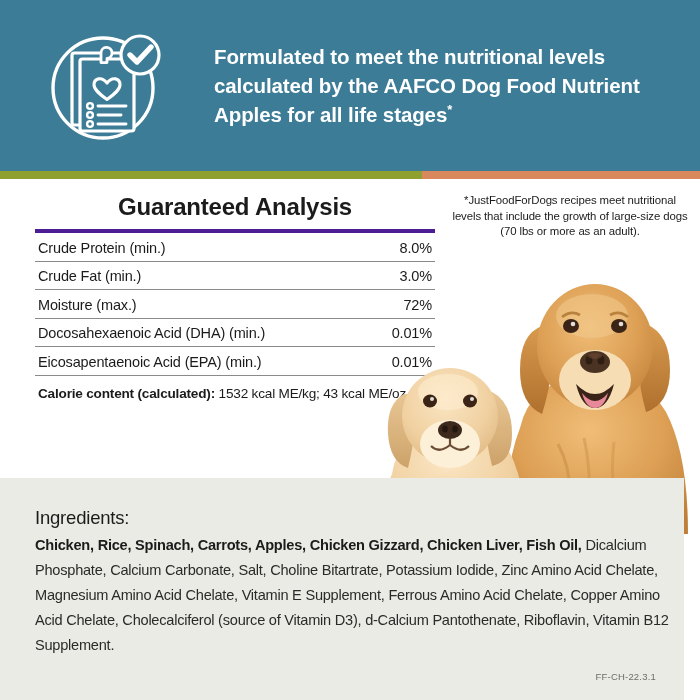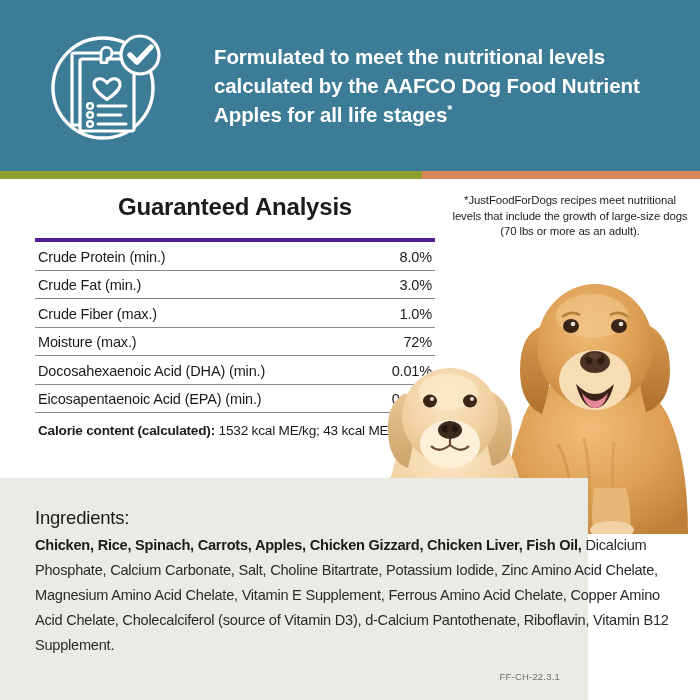--- a/index.html
+++ b/index.html
@@ -87,21 +87,21 @@
     left: 35px;
     top: 14px;
     width: 400px;
   }
   .ga-title {
     text-align: center;
     font-size: 24px;
     font-weight: bold;
     color: #1b1b1b;
     letter-spacing: -0.2px;
-    margin-bottom: 17px;
+    margin-bottom: 8px;
   }
   .ga-table {
     width: 100%;
     border-collapse: collapse;
   }
   .ga-table tr {
     border-bottom: 1.3px solid #8a8a8a;
   }
   .ga-table tr.first-row {
     border-top: 4px solid #4c1d95;
@@ -146,21 +146,21 @@
     width: 330px;
     height: 296px;
     overflow: hidden;
     pointer-events: none;
   }
 
   
   .ingredients-section {
     position: absolute;
     left: 0; top: 478px;
-    width: 588px;
+    width: 684px;
     height: 222px;
     background: #ebebe5;
   }
   .ing-title {
     position: absolute;
     left: 35px; top: 29px;
     font-size: 18.5px;
     color: #1b1b1b;
     letter-spacing: -0.2px;
   }
@@ -229,24 +229,20 @@
       <div class="ga-title">Guaranteed Analysis</div>
       <table class="ga-table">
         <tbody>
           <tr class="first-row">
             <td>Crude Protein (min.)</td>
             <td class="val">8.0%</td>
           </tr>
           <tr>
             <td>Crude Fat (min.)</td>
             <td class="val">3.0%</td>
-          </tr>
-          <tr>
-            <td>Crude Fiber (max.)</td>
-            <td class="val">1.0%</td>
           </tr>
           <tr>
             <td>Moisture (max.)</td>
             <td class="val">72%</td>
           </tr>
           <tr>
             <td>Docosahexaenoic Acid (DHA) (min.)</td>
             <td class="val">0.01%</td>
           </tr>
           <tr>

